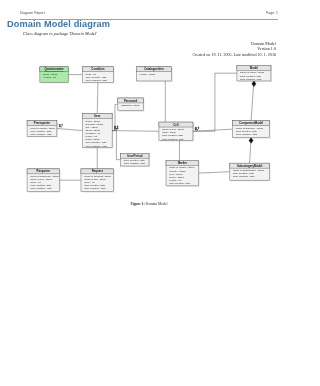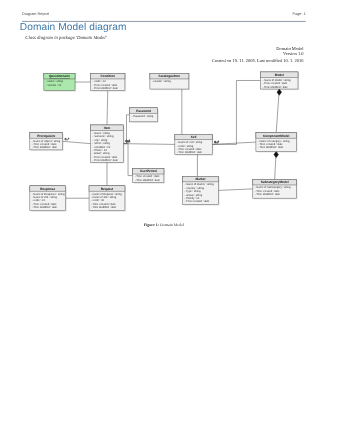--- a/index.html
+++ b/index.html
@@ -34,23 +34,23 @@
     line-height: 4px;
     color: #4a4a4a;
     font-family: "Liberation Sans", sans-serif;
     letter-spacing: 0.05px;
   }
 
   
   .doc-title {
     position: absolute;
     top: 19px;
-    left: 18px;
+    left: 7px;
     font-family: "Liberation Sans", sans-serif;
-    font-weight: normal;
+    font-weight: bold;
     font-size: 9.2px;
     line-height: 10px;
     color: #3d77a8;
     letter-spacing: 0.1px;
   }
   .doc-subtitle {
     position: absolute;
     top: 31px;
     left: 23px;
     font-size: 4.3px;

